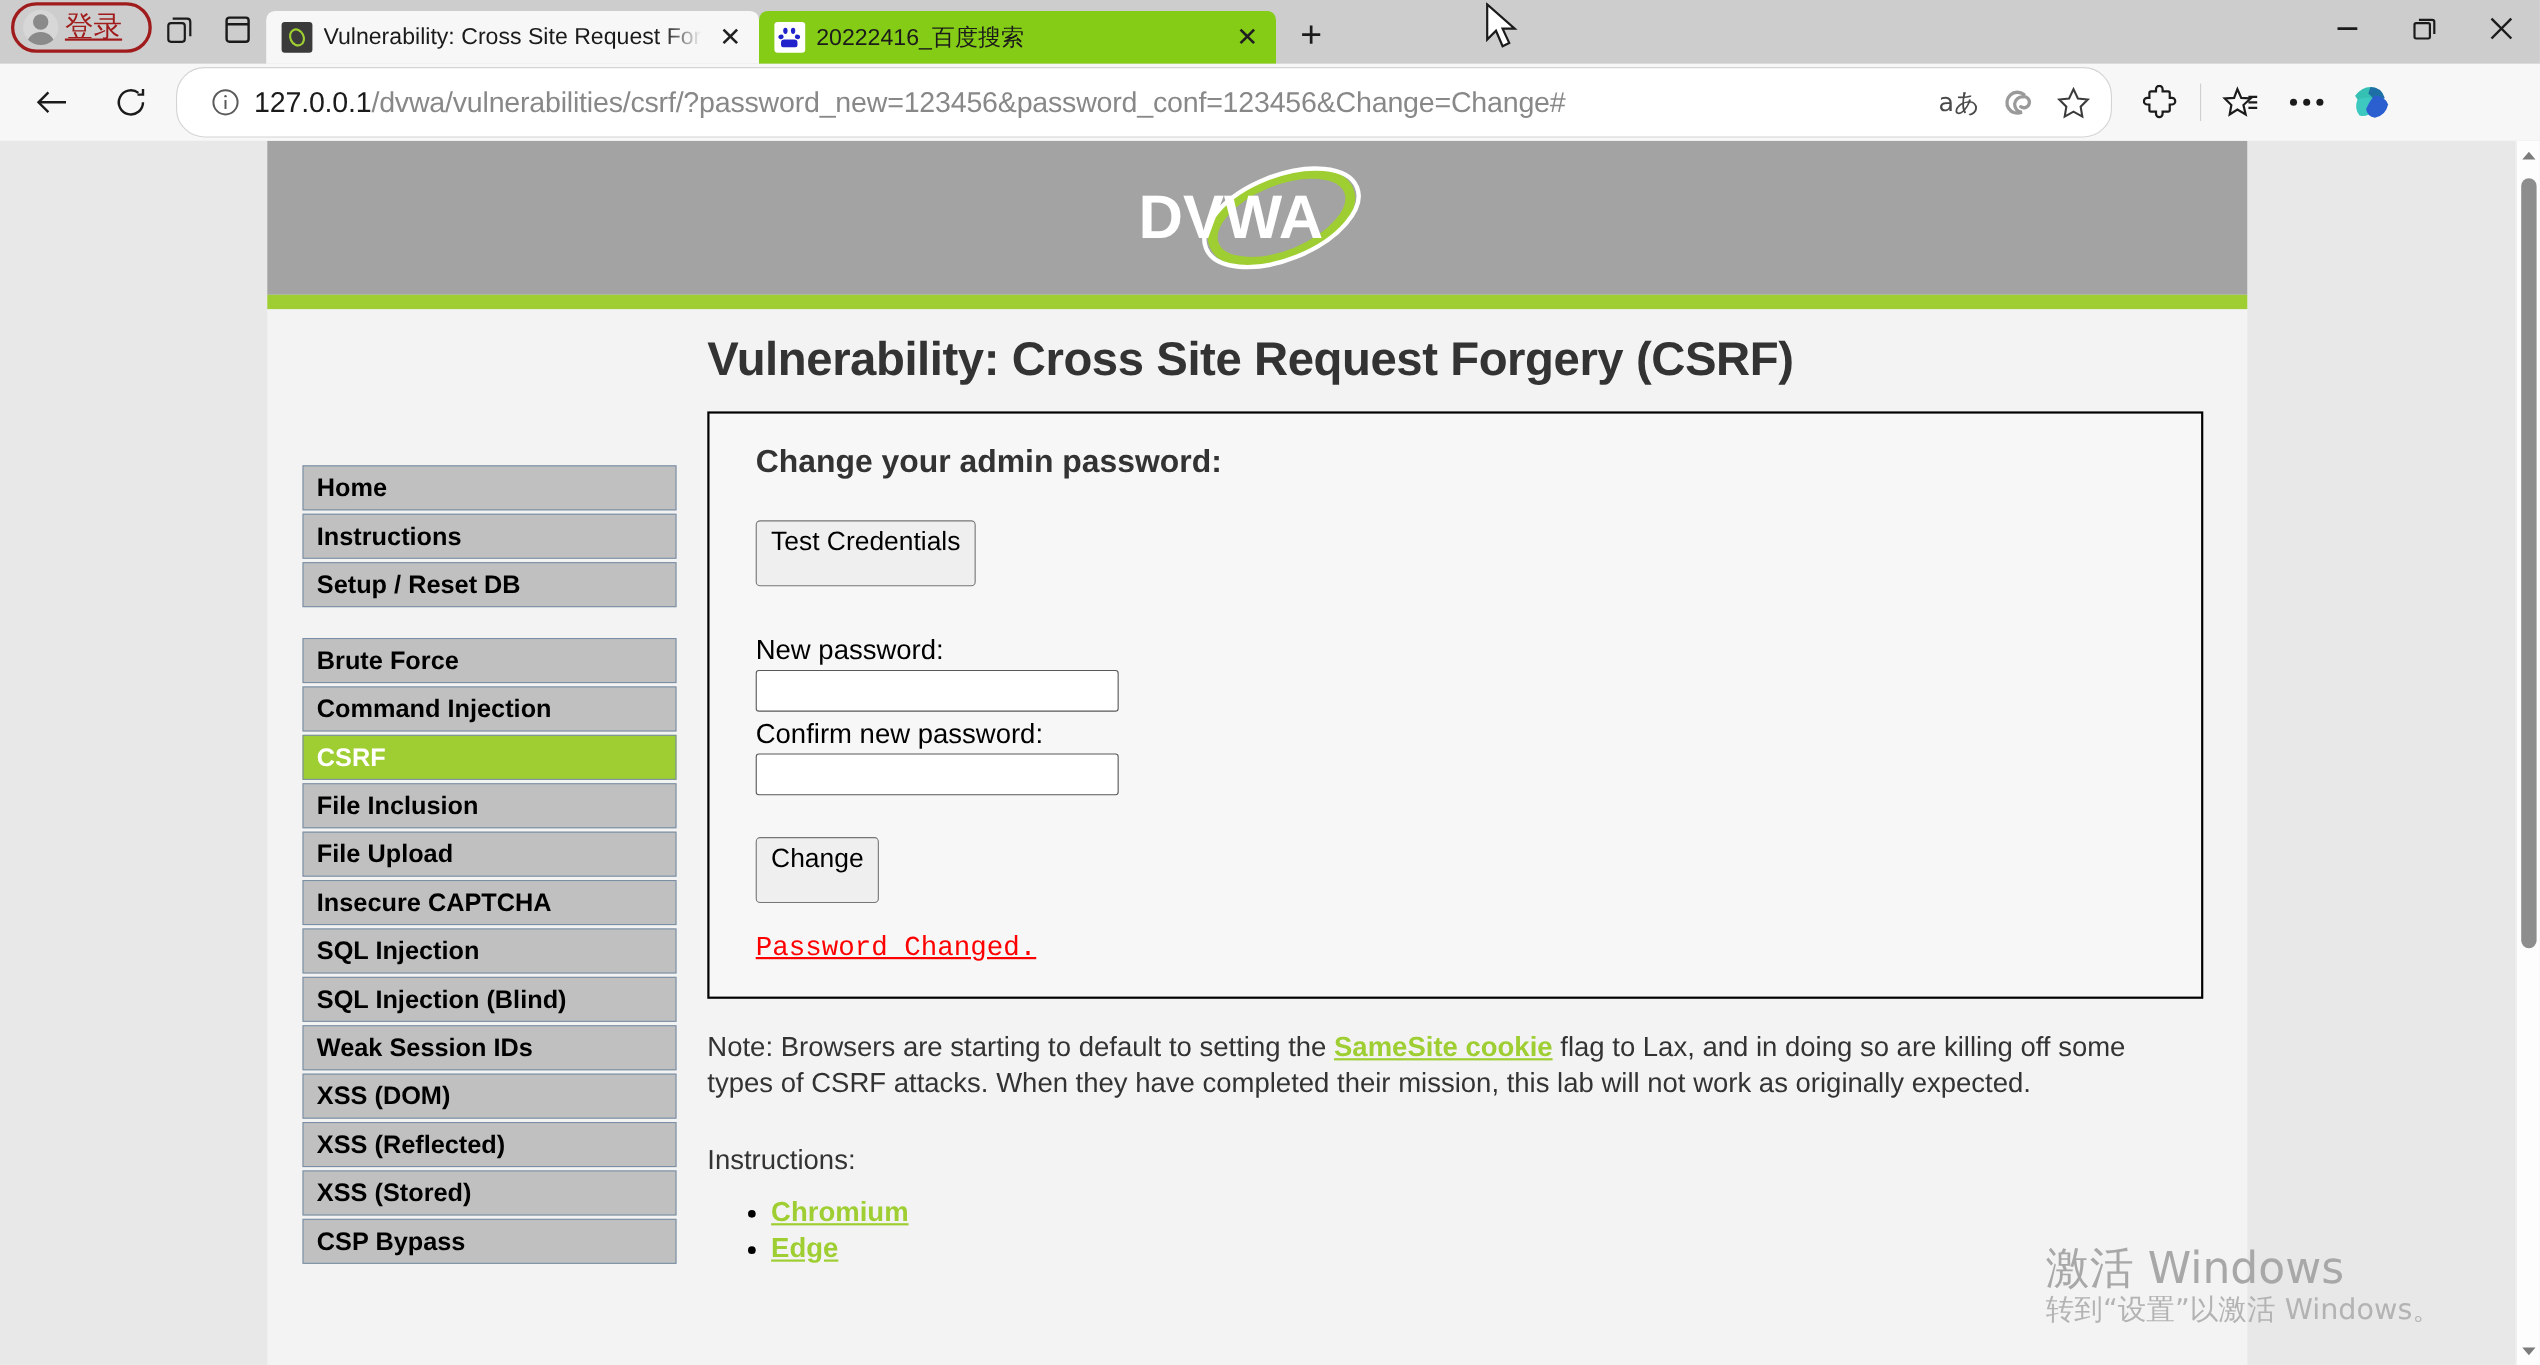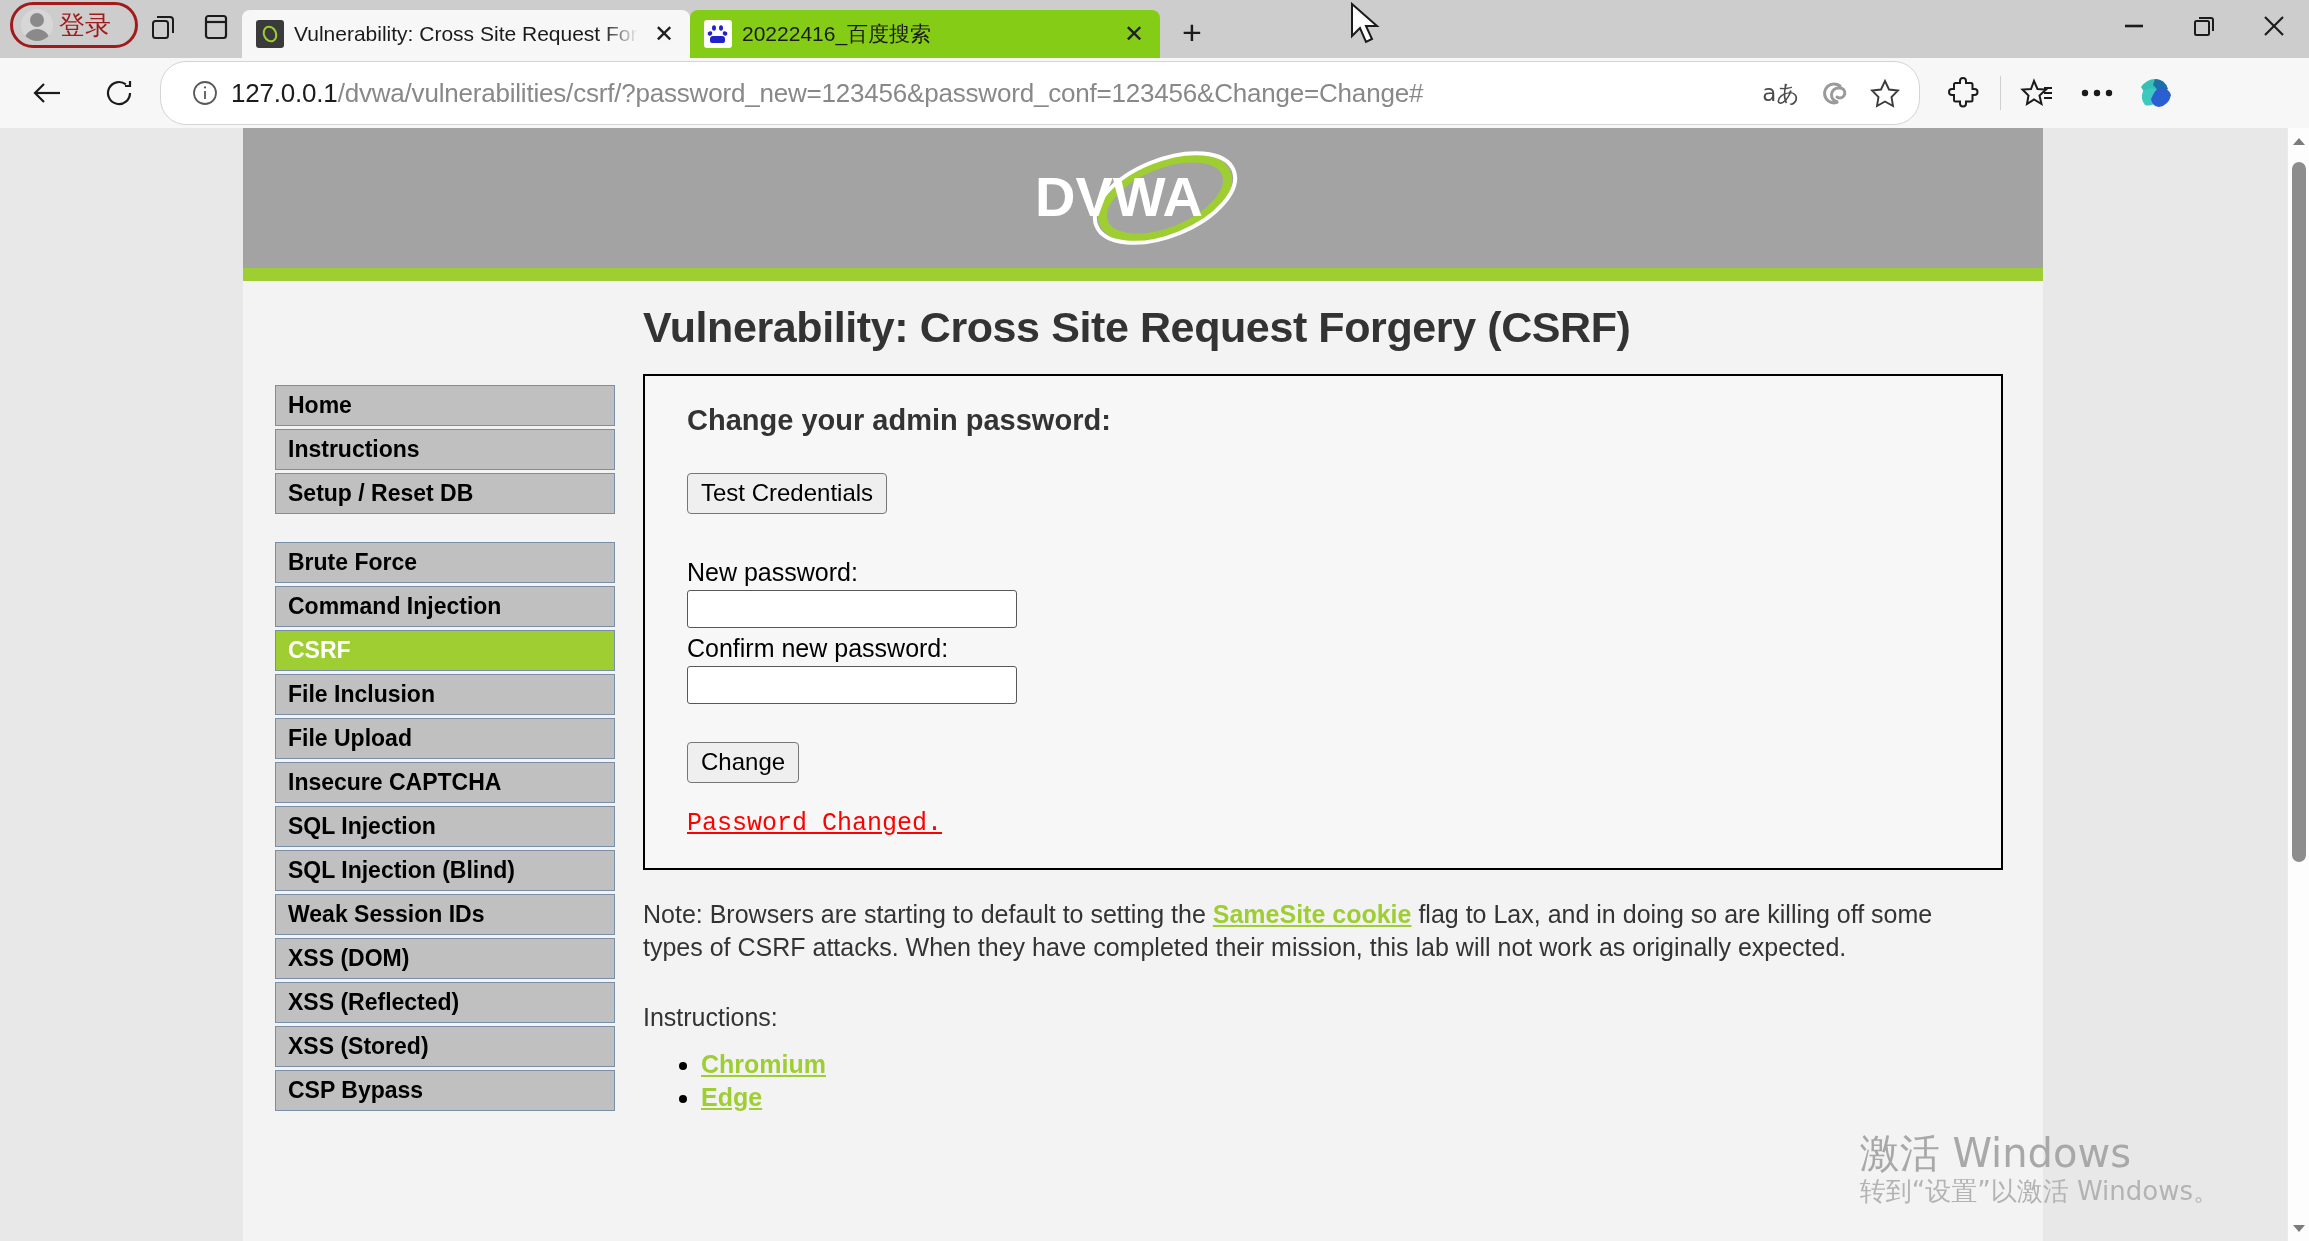--- a/index.html
+++ b/index.html
@@ -31,21 +31,21 @@
   .avatar-glyph::before {
     content: ""; position: absolute; left: 9px; top: 4px;
     width: 14px; height: 14px; border-radius: 50%; background: #8a8a8a;
   }
   .avatar-glyph::after {
     content: ""; position: absolute; left: 3px; top: 20px;
     width: 26px; height: 18px; border-radius: 13px 13px 0 0; background: #8a8a8a;
   }
   #profile-label {
     color: #a01c1c; font-size: 26px; font-weight: 400;
-    font-family: "DejaVu Sans", sans-serif; line-height: 1;
+    font-family: "DejaVu Sans", sans-serif; line-height: 1; text-decoration: underline;
   }
   .tb-icon-btn {
     width: 52px; height: 46px; margin-bottom: 8px;
     display: flex; align-items: center; justify-content: center;
   }
   .tb-icon-btn svg { display:block; }
 
   .tab {
     height: 48px; margin-bottom: 0px;
     border-radius: 8px 8px 0 0;
@@ -146,21 +146,21 @@
   }
   #vuln-box {
     border: 2px solid #000000; background: #f7f7f7;
     padding: 28px 0 30px 42px; margin-bottom: 28px;
   }
   #vuln-box h3 {
     font-size: 29px; font-weight: bold; color: #333333; margin-bottom: 36px;
   }
   .btn {
     background: #efefef; border: 1px solid #767676; border-radius: 4px;
-    font-size: 24px; color: #000000; padding: 5px 13px 6px 13px;
+    font-size: 24px; color: #000000; padding: 5px 13px 25px 13px;
     font-family: "Liberation Sans", sans-serif; display: inline-block;
   }
   #credbtn-wrap { margin-bottom: 44px; }
   .field-label { font-size: 25px; color: #000000; margin-bottom: 3px; }
   .text-input {
     width: 330px; height: 38px; background: #ffffff;
     border: 1px solid #585858; border-radius: 3px; display: block;
     margin-bottom: 6px;
   }
   #change-wrap { margin-top: 38px; margin-bottom: 26px; }

